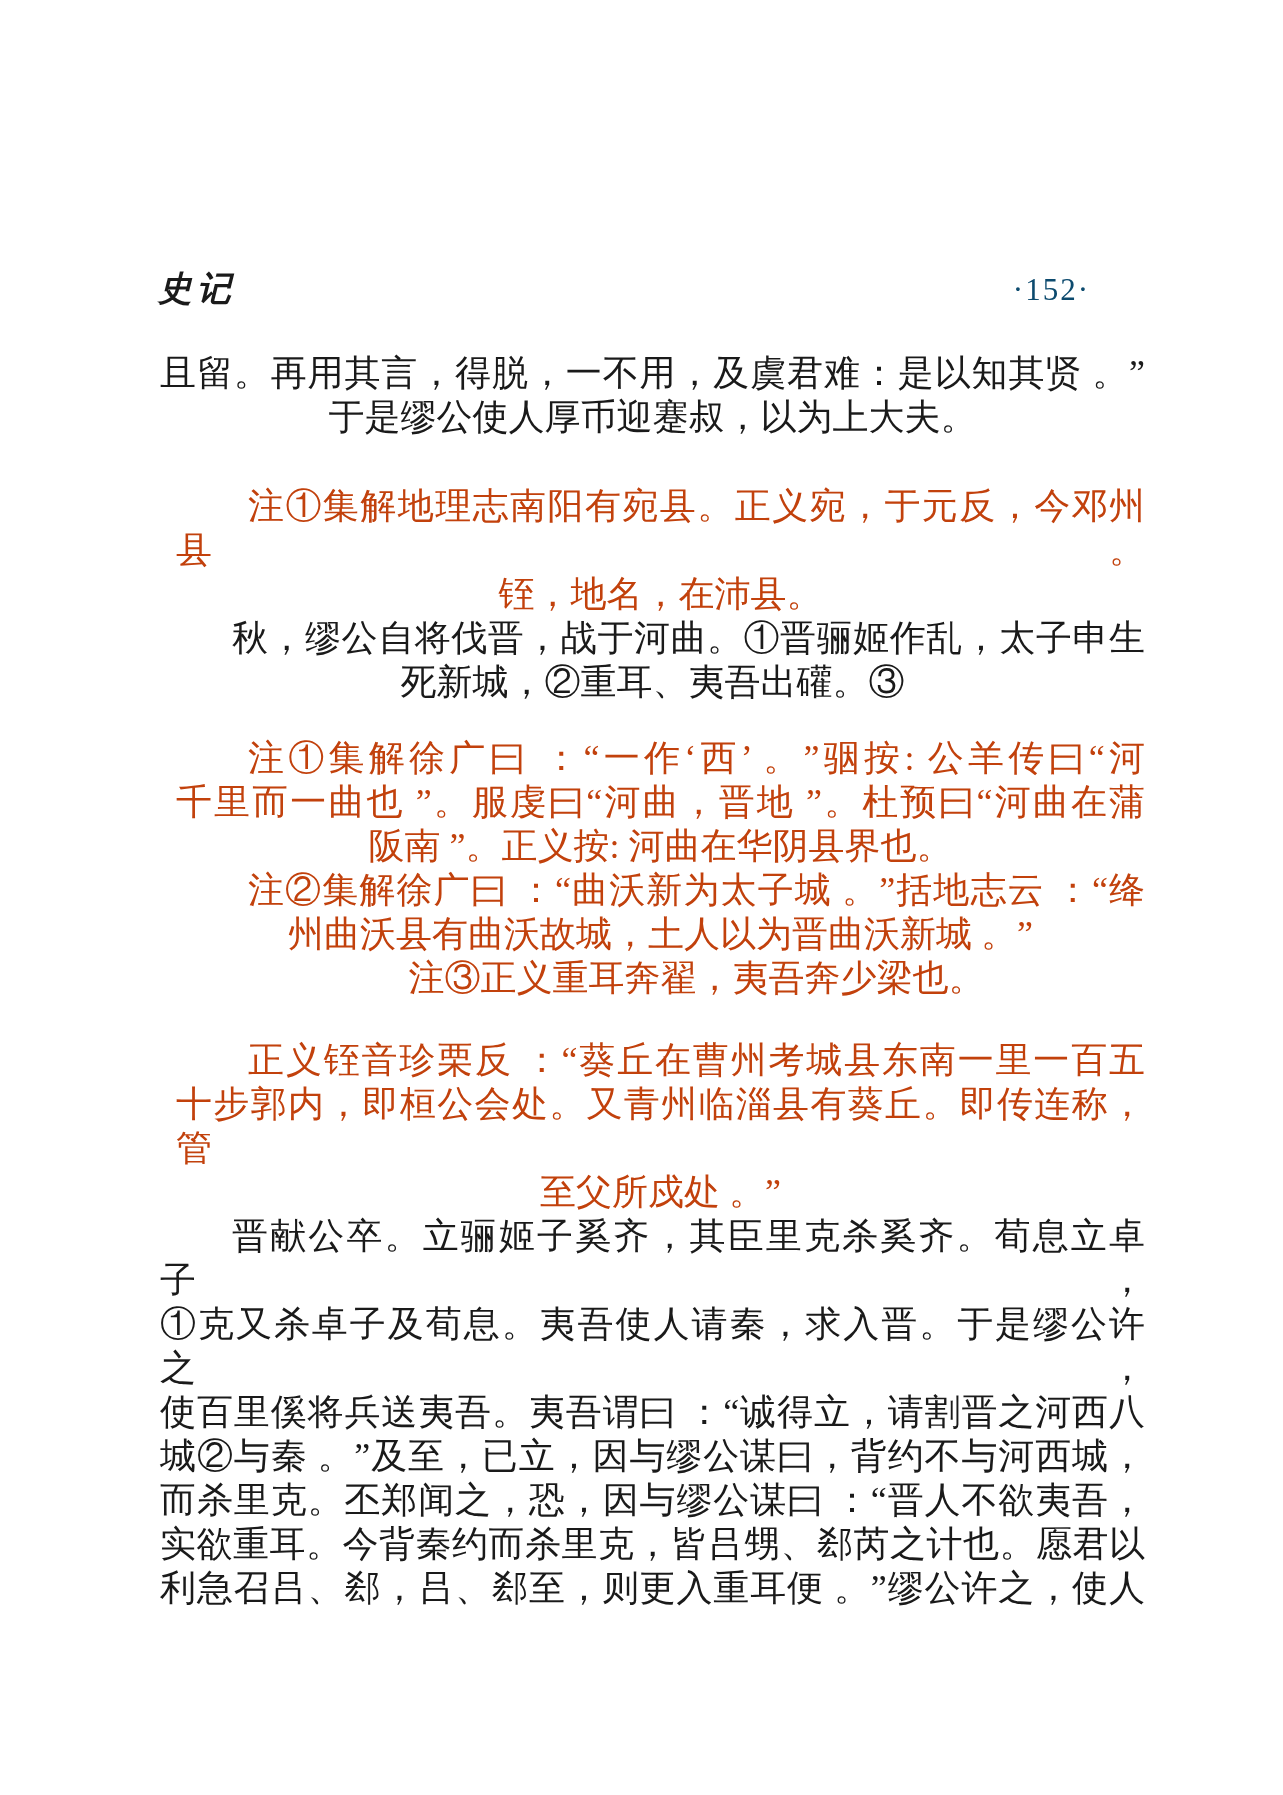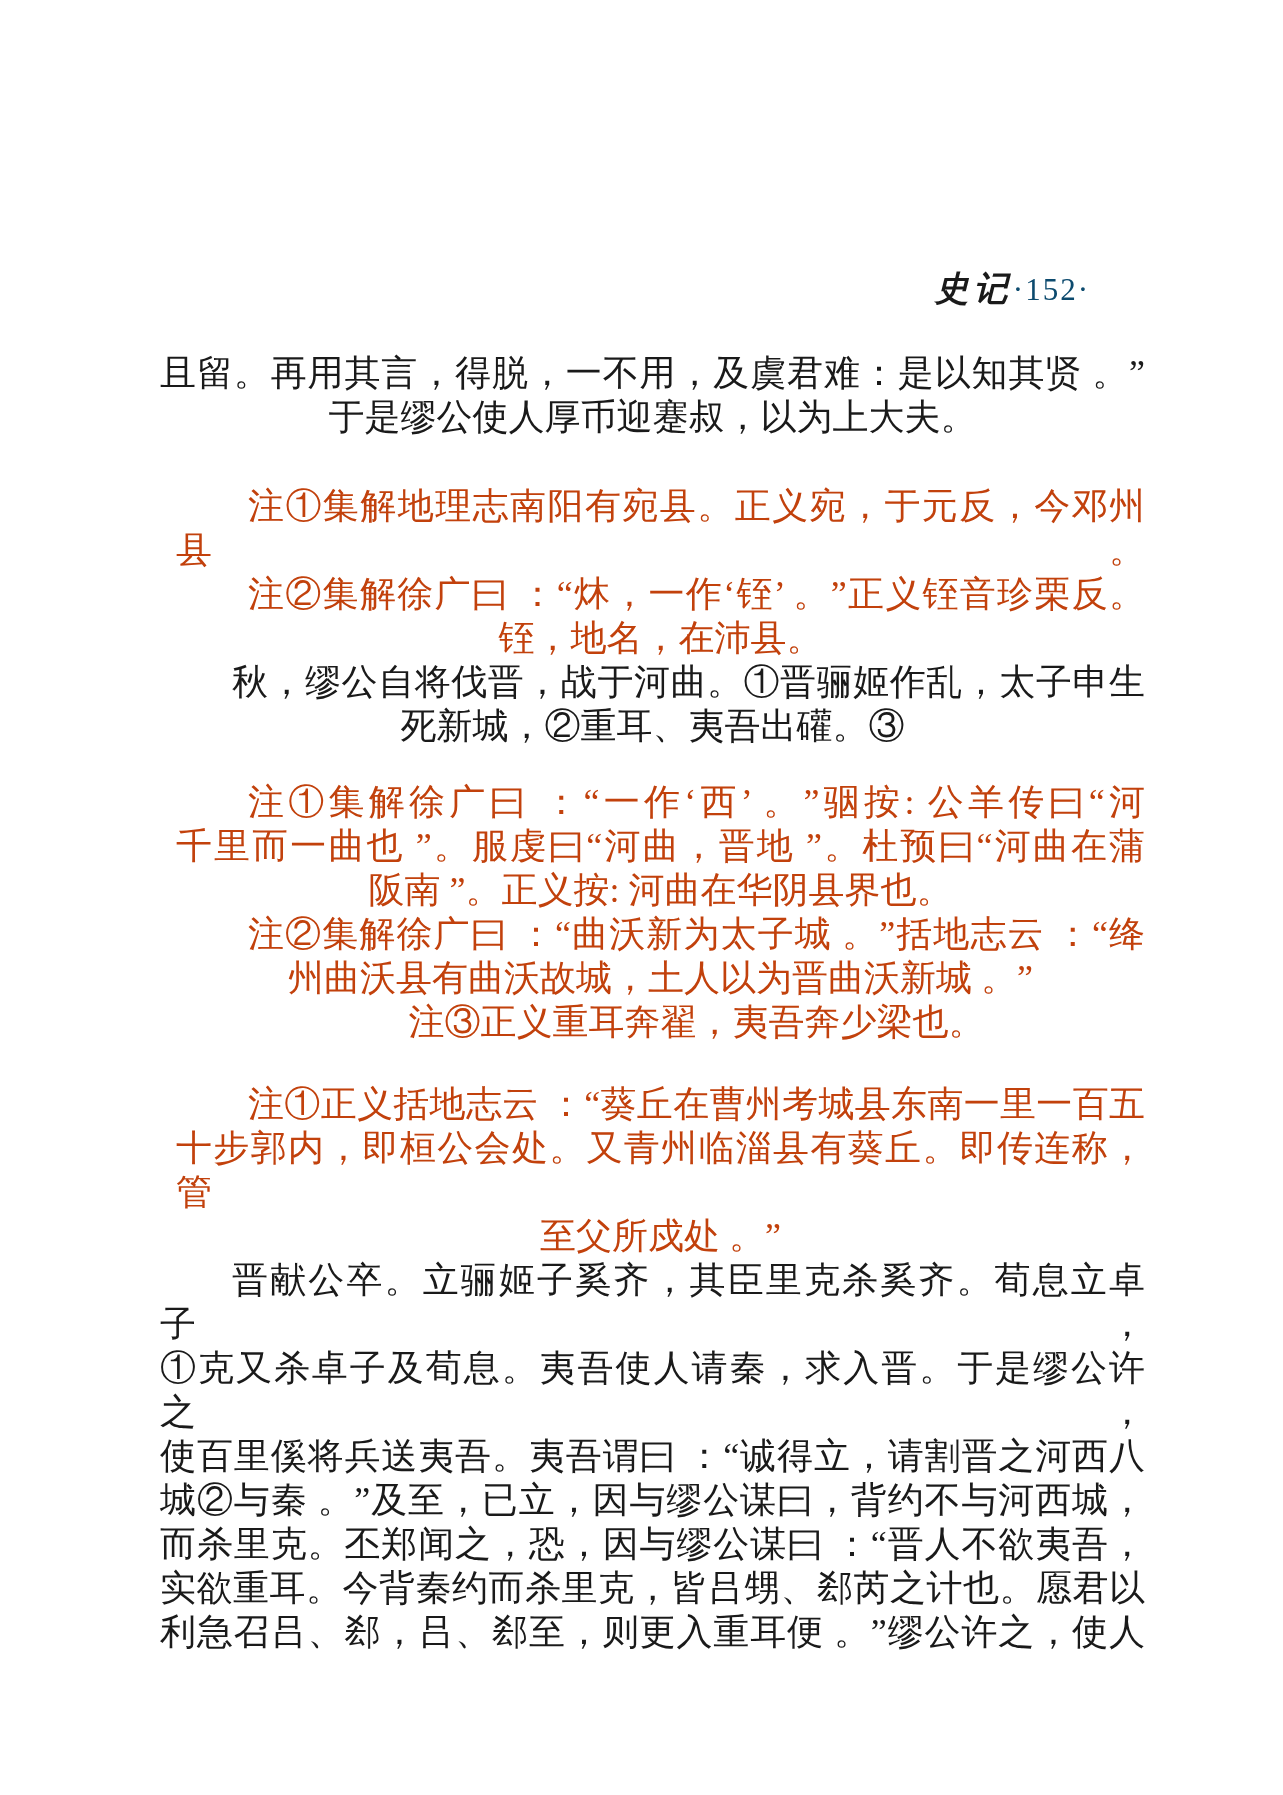--- a/index.html
+++ b/index.html
@@ -6,21 +6,21 @@
   .page{
     position:relative;
     width:1283px;height:1795px;
     background:#ffffff;
     font-family:"Liberation Serif","DejaVu Serif",serif;
     overflow:hidden;
   }
   .page-header{
     position:absolute;top:266px;left:158px;width:987px;
     box-sizing:border-box;padding-right:55px;
-    display:flex;justify-content:flex-end;align-items:baseline;
+    display:flex;justify-content:space-between;align-items:baseline;
   }
   .book-title{
     font-size:34px;font-weight:bold;font-style:italic;
     color:#1a1a1a;letter-spacing:5px;
   }
   .page-number{
     font-size:31px;color:#0c4a6e;font-style:normal;letter-spacing:2px;
   }
   .text-body{
     position:absolute;top:351px;left:160px;width:985px;
@@ -41,31 +41,30 @@
 
   <div class="page-header">
     <span class="book-title">史记</span>
     <span class="page-number">·152·</span>
   </div>
 
   <div class="text-body">
     <div class="line just">且留。再用其言，得脱，一不用，及虞君难：是以知其贤 。”</div>
     <div class="line">于是缪公使人厚币迎蹇叔，以为上大夫。</div>
     <div class="line blue ind just gap-a">注①集解地理志南阳有宛县。正义宛，于元反，今邓州县。</div>
-    <div class="line blue ind just">注②集解徐广曰 ：“炑，一作‘铚’ 。”正义铚音珍栗反。</div>
     <div class="line blue">铚，地名，在沛县。</div>
     <div class="line ind just">秋，缪公自将伐晋，战于河曲。①晋骊姬作乱，太子申生</div>
     <div class="line">死新城，②重耳、夷吾出礶。③</div>
     <div class="line blue ind just gap-b">注①集解徐广曰 ：“一作‘西’ 。”骃按: 公羊传曰“河</div>
     <div class="line blue just">千里而一曲也 ”。服虔曰“河曲，晋地 ”。杜预曰“河曲在蒲</div>
     <div class="line blue">阪南 ”。正义按: 河曲在华阴县界也。</div>
     <div class="line blue ind just">注②集解徐广曰 ：“曲沃新为太子城 。”括地志云 ：“绛</div>
     <div class="line blue">州曲沃县有曲沃故城，土人以为晋曲沃新城 。”</div>
     <div class="line blue ind">注③正义重耳奔翟，夷吾奔少梁也。</div>
-    <div class="line blue ind just gap-c">注①正义括地志云 ：“葵丘在曹州考城县东南一里一百五</div>
+    <div class="line blue ind just gap-c">正义铚音珍栗反 ：“葵丘在曹州考城县东南一里一百五</div>
     <div class="line blue just">十步郭内，即桓公会处。又青州临淄县有葵丘。即传连称，管</div>
     <div class="line blue">至父所戍处 。”</div>
     <div class="line ind just">晋献公卒。立骊姬子奚齐，其臣里克杀奚齐。荀息立卓子，</div>
     <div class="line just">①克又杀卓子及荀息。夷吾使人请秦，求入晋。于是缪公许之，</div>
     <div class="line just">使百里傒将兵送夷吾。夷吾谓曰 ：“诚得立，请割晋之河西八</div>
     <div class="line just">城②与秦 。”及至，已立，因与缪公谋曰，背约不与河西城，</div>
     <div class="line just">而杀里克。丕郑闻之，恐，因与缪公谋曰 ：“晋人不欲夷吾，</div>
     <div class="line just">实欲重耳。今背秦约而杀里克，皆吕甥、郄芮之计也。愿君以</div>
     <div class="line just">利急召吕、郄，吕、郄至，则更入重耳便 。”缪公许之，使人</div>
   </div>

